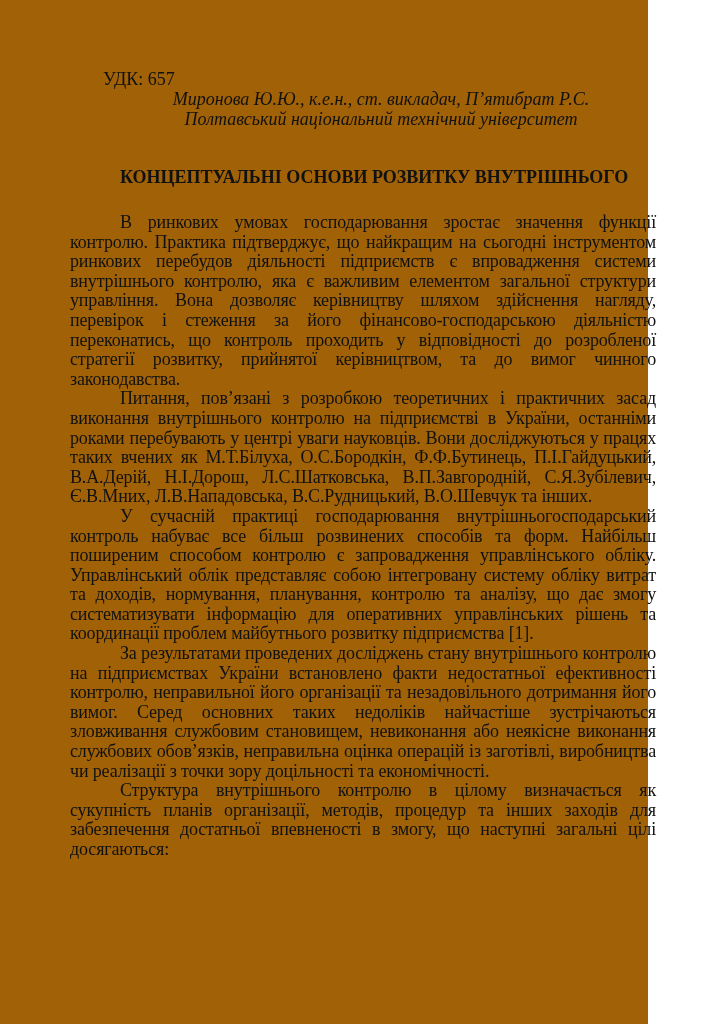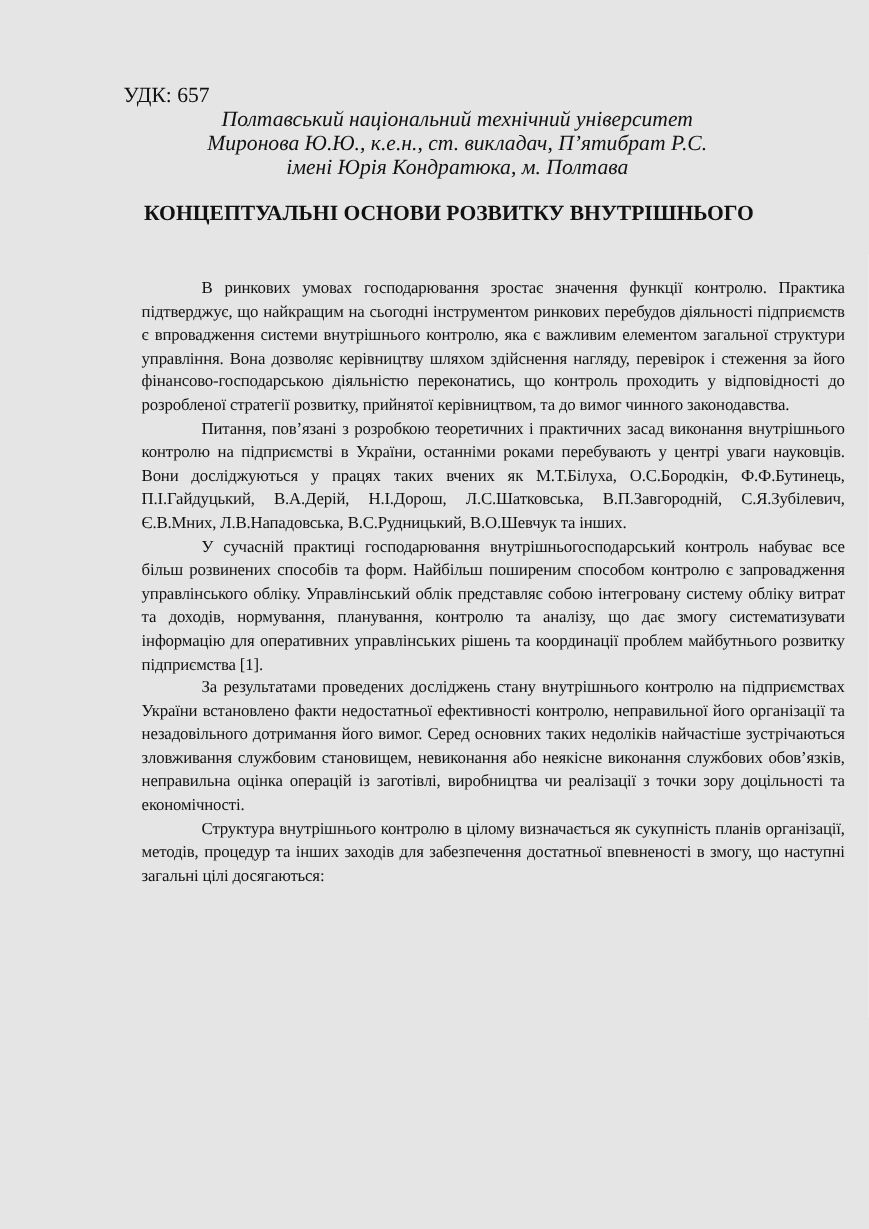--- a/index.html
+++ b/index.html
@@ -1,39 +1,38 @@
 <!DOCTYPE html>
 <html><head>
 <meta charset="utf-8">
 <style>
   html, body { margin: 0; padding: 0; background: #ffffff; }
   body { width: 724px; height: 1024px; position: relative; overflow: hidden;
          font-family: "Liberation Serif", "DejaVu Serif", serif; color: #111; }
-  .page { position: absolute; left: 0; top: 0; width: 724px; height: 1024px; background: #e5e5e5; }
+  .page { position: absolute; left: 0; top: 0; width: 648px; height: 1024px; background: #a16207; }
   .udk { position: absolute; left: 103px; top: 69px; font-size: 18px; line-height: 20px; }
   .affil { position: absolute; left: 150px; width: 462px; top: 89px; text-align: center;
            font-style: italic; font-size: 18px; line-height: 20px; }
   .affil div { white-space: nowrap; }
   .title { position: absolute; left: 120px; width: 520px; top: 167px; text-align: left;
            font-weight: bold; font-size: 18px; line-height: 20px; }
   .title .l2 { padding-right: 36px; }
-  .body { position: absolute; left: 70px; width: 586px; top: 231px;
-          font-size: 14px; line-height: 19.6px; text-align: justify; margin-left: 48px; }
+  .body { position: absolute; left: 70px; width: 586px; top: 213px;
+          font-size: 18px; line-height: 19.6px; text-align: justify; }
   .body p { margin: 0; text-indent: 50px; letter-spacing: -0.15px; }
 </style>
 </head>
 <body>
 
 <div class="page">
   <div class="udk">УДК: 657</div>
 
   <div class="affil">
+    <div>Миронова Ю.Ю., к.е.н., ст. викладач, П’ятибрат Р.С.</div>
     <div>Полтавський  національний технічний університет</div>
-    <div>Миронова Ю.Ю., к.е.н., ст. викладач, П’ятибрат Р.С.</div>
-    <div>імені Юрія Кондратюка, м. Полтава</div>
   </div>
 
   <div class="title">
     <div>КОНЦЕПТУАЛЬНІ ОСНОВИ РОЗВИТКУ ВНУТРІШНЬОГО</div>
   </div>
 
   <div class="body">
     <p>В ринкових умовах господарювання зростає значення функції контролю. Практика підтверджує, що найкращим на сьогодні інструментом ринкових перебудов діяльності підприємств є впровадження системи внутрішнього контролю, яка є важливим елементом загальної структури управління. Вона дозволяє керівництву шляхом здійснення нагляду, перевірок і стеження за його фінансово-господарською діяльністю переконатись, що контроль проходить у відповідності до розробленої стратегії розвитку, прийнятої керівництвом, та до вимог чинного законодавства.</p>
     <p>Питання, пов’язані з розробкою теоретичних і практичних засад виконання внутрішнього контролю на підприємстві в України, останніми роками перебувають у центрі уваги науковців. Вони досліджуються у працях таких вчених як М.Т.Білуха, О.С.Бородкін, Ф.Ф.Бутинець, П.І.Гайдуцький, В.А.Дерій, Н.І.Дорош, Л.С.Шатковська, В.П.Завгородній, С.Я.Зубілевич, Є.В.Мних, Л.В.Нападовська, В.С.Рудницький, В.О.Шевчук та інших.</p>
     <p>У сучасній практиці господарювання внутрішньогосподарський контроль набуває все більш розвинених способів та форм. Найбільш поширеним способом контролю є запровадження управлінського обліку. Управлінський облік представляє собою інтегровану систему обліку витрат та доходів, нормування, планування, контролю та аналізу, що дає змогу систематизувати інформацію для оперативних управлінських рішень та координації проблем майбутнього розвитку підприємства [1].</p>

